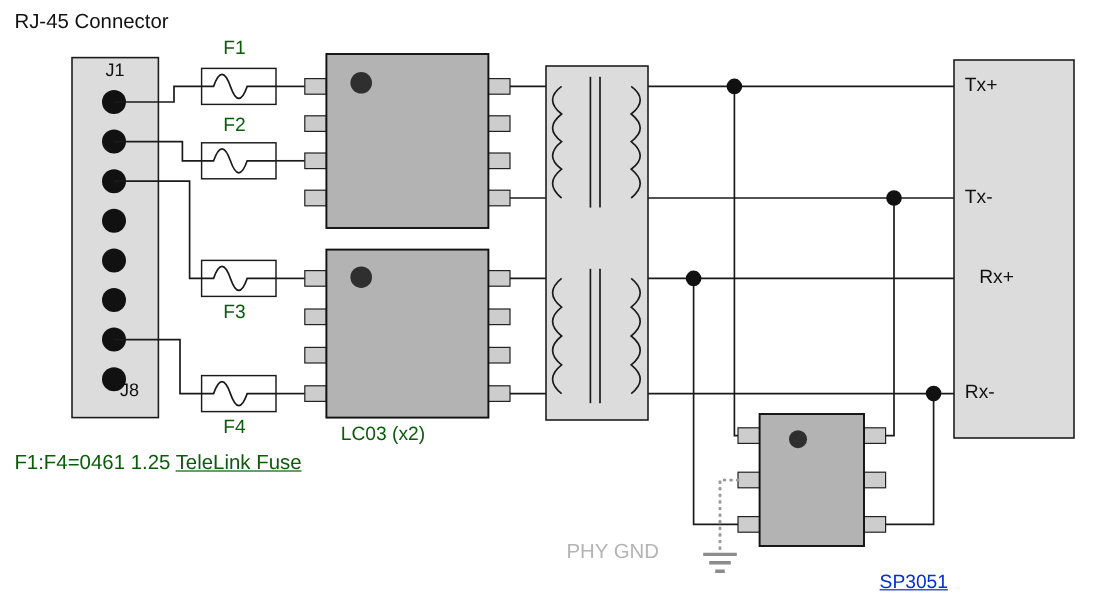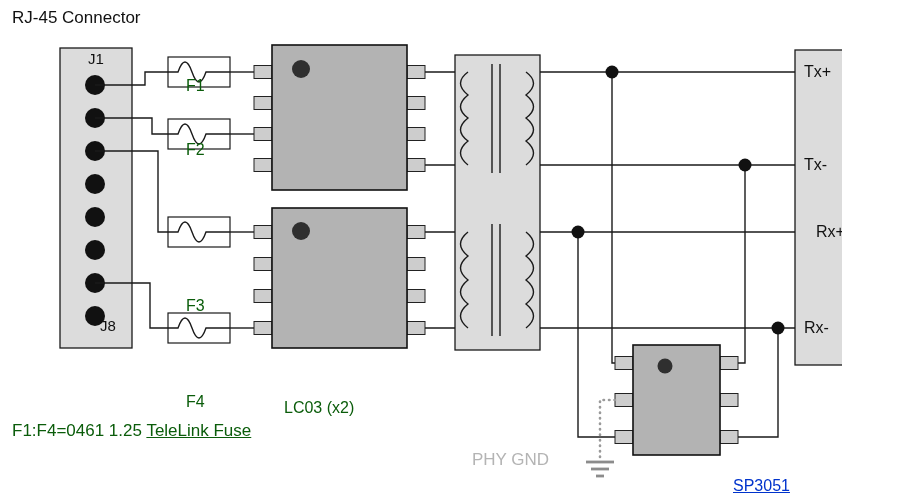--- a/index.html
+++ b/index.html
@@ -1,22 +1,22 @@
 <!DOCTYPE html>
 <html style="--wire: #1a1a1a; --panel-fill: #dcdcdc; --chip-fill: #b3b3b3; --pin-fill: #cdcdcd; --label-green: #0a5c0a; --link-blue: #0033cc; --muted-gray: #b4b4b4;"><head>
 <meta charset="utf-8">
 <style>
   html,body{margin:0;padding:0;background:#fff;}
-  .stage{position:relative;width:842px;height:503px;background:#fff;overflow:hidden;
+  .stage{position:relative;width:915px;height:503px;background:#fff;overflow:hidden;
          font-family:"Liberation Sans",sans-serif;}
   .stage svg{position:absolute;left:0;top:0;}
   .lbl{position:absolute;color:#111;font-size:17px;white-space:nowrap;line-height:1.15;}
   .sm{font-size:15px;text-align:right;}
   .md{font-size:16px;}
-  .green{color:var(--label-green,#0a5c0a);margin-top:45px;}
+  .green{color:var(--label-green,#0a5c0a);}
   .gray{color:var(--muted-gray,#b4b4b4);}
   .link{color:var(--link-blue,#0033cc);text-decoration:underline;cursor:pointer;margin-left:35px;}
   .u{text-decoration:underline;}
   
   .box{fill:var(--panel-fill,#dcdcdc);stroke:#1a1a1a;stroke-width:1.3;}
   .fusebox{fill:#ffffff;stroke:#1a1a1a;stroke-width:1.2;}
   .chip{fill:var(--chip-fill,#b3b3b3);stroke:#111;stroke-width:1.6;}
   .pin{fill:var(--pin-fill,#cdcdcd);stroke:#222;stroke-width:1;}
   .wire{fill:none;stroke:var(--wire,#1a1a1a);stroke-width:1.4;}
   .coil{fill:none;stroke:#1a1a1a;stroke-width:1.4;}

